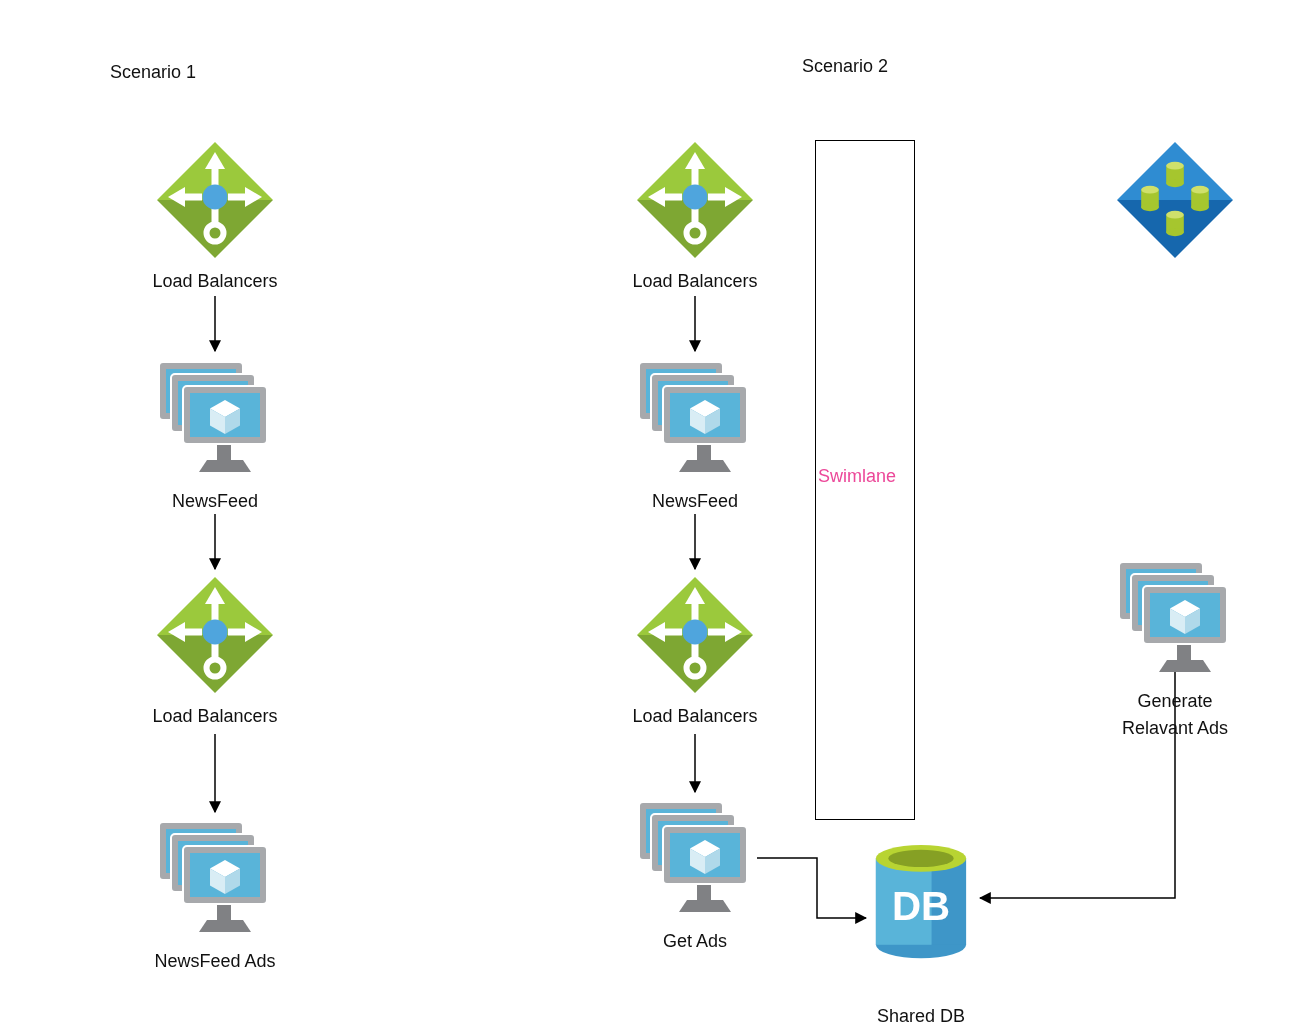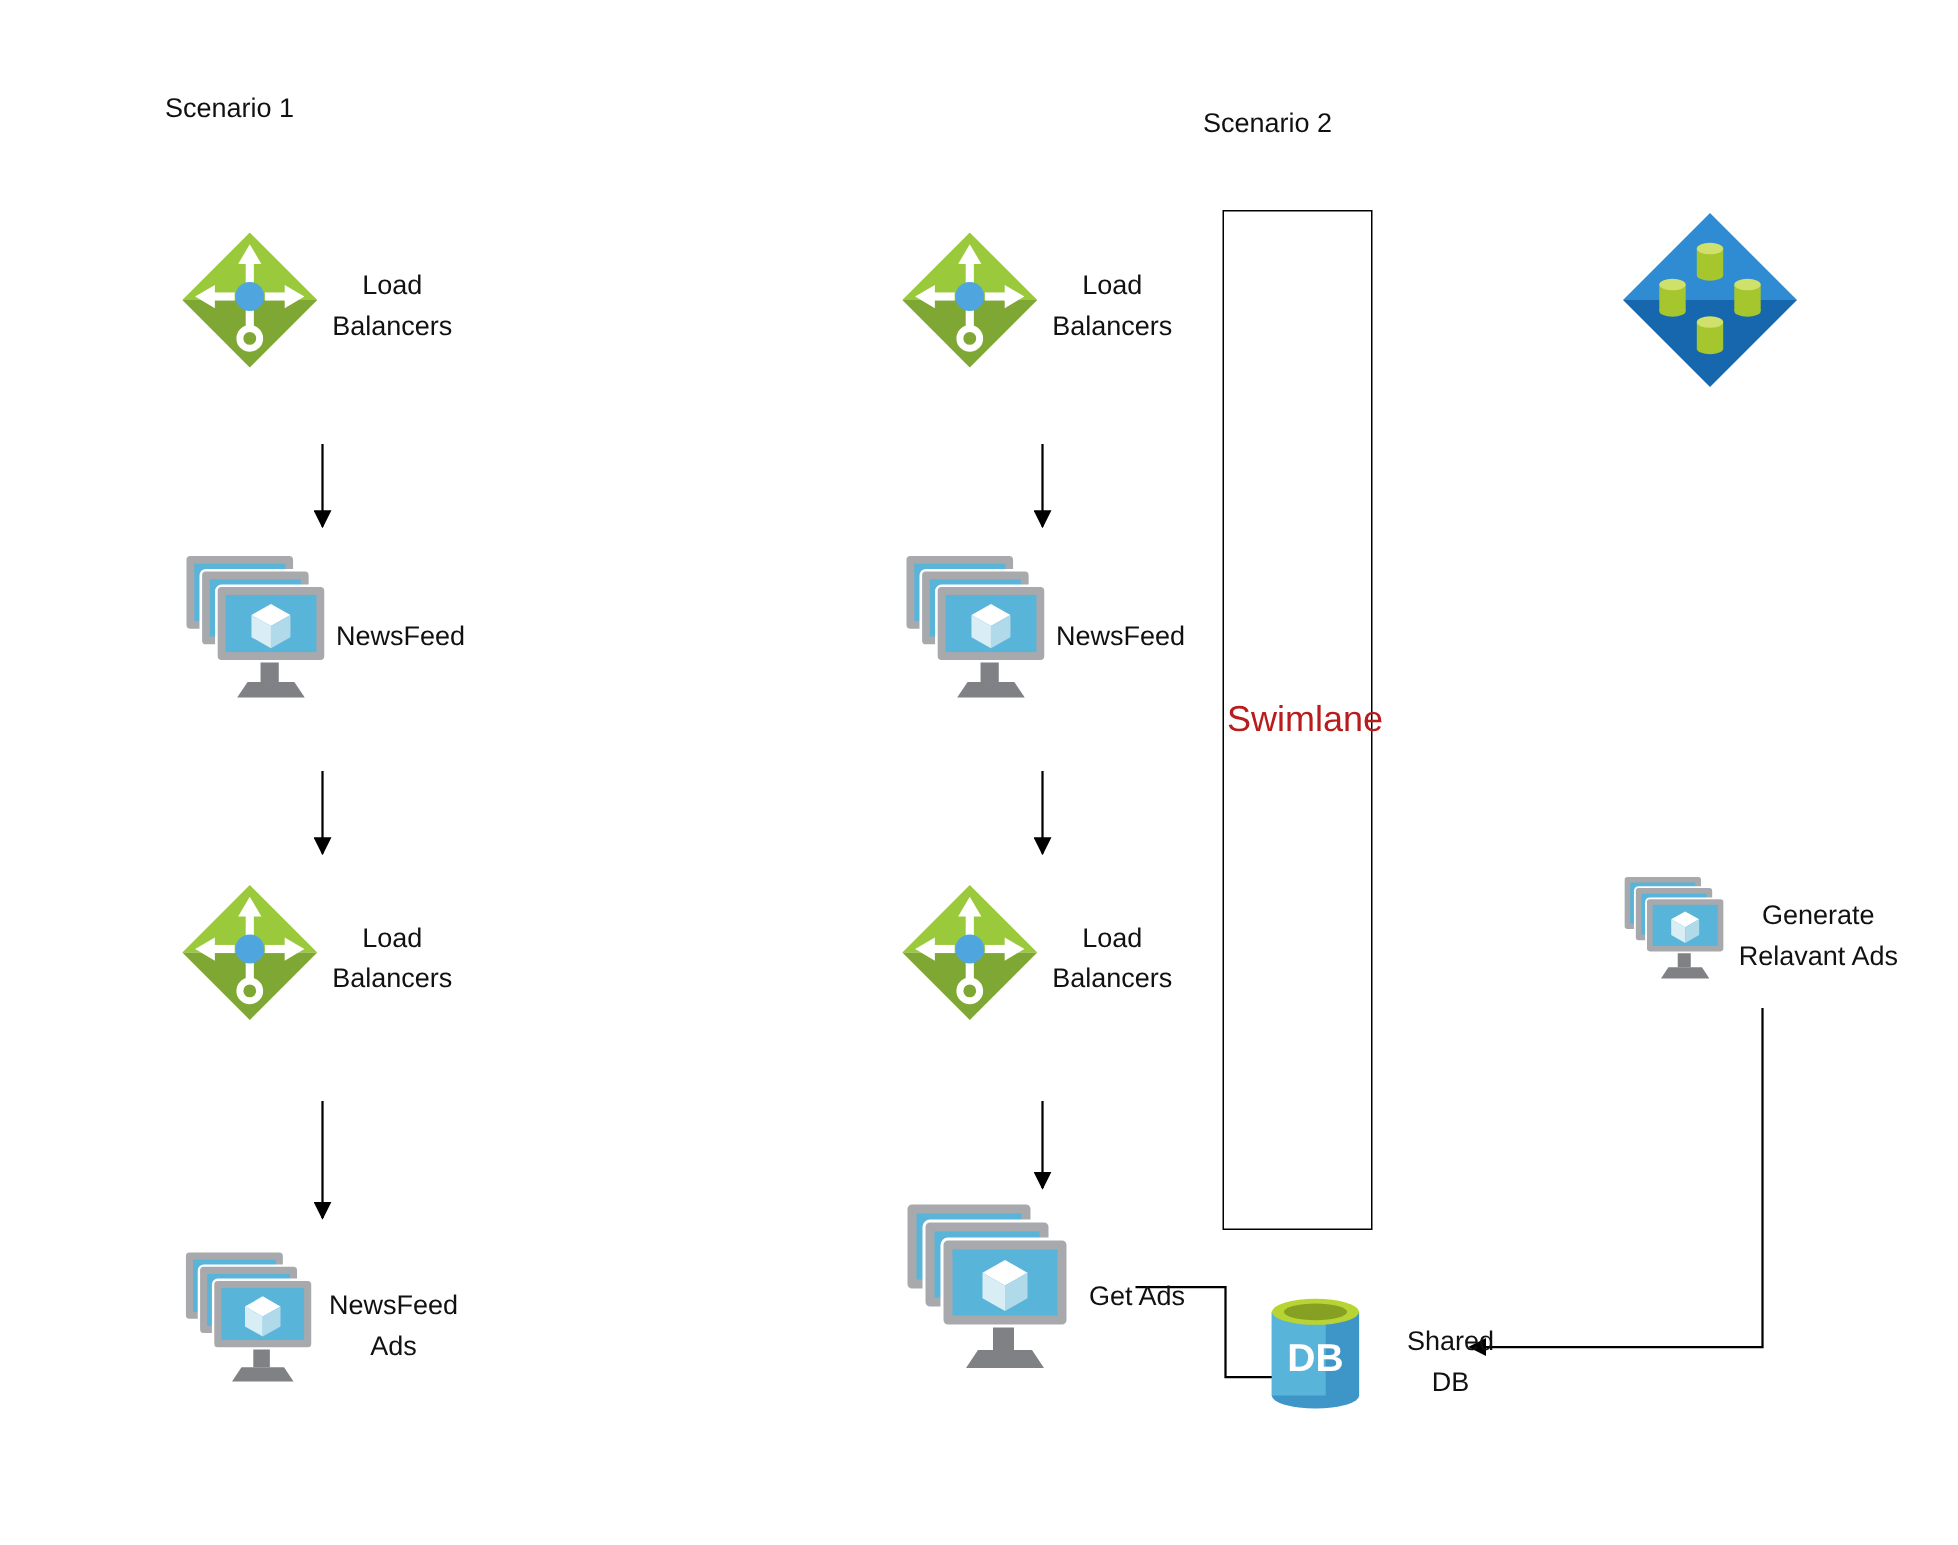--- a/index.html
+++ b/index.html
@@ -6,35 +6,35 @@
   body { font-family: "Liberation Sans", sans-serif; background:#ffffff; }
   #canvas {
     position:relative; width:1305px; height:1030px;
     background:#ffffff; overflow:hidden;
   }
   .scenario-title {
     position:absolute; font-size:18px; color:#111; white-space:nowrap;
   }
   .node {
     position:absolute; width:190px;
-    display:flex; flex-direction:row; align-items:center;justify-content:space-between;
+    display:flex; flex-direction:column; align-items:center;
   }
   .icon120 { width:120px; height:120px; display:block; }
   .node .label {
     margin-top:8px; font-size:18px; line-height:1.5; color:#111;
     text-align:center;
   }
   .label-narrow-160 { max-width:160px; }
   .label-narrow-130 { max-width:130px; }
   #swimlane {
     position:absolute; left:815px; top:140px; width:100px; height:680px;
     border:1px solid #000; background:transparent;
   }
   #swimlane .swimlane-label {
-    position:absolute; left:2px; top:325px; font-size:24px; color:#b91c1c;
+    position:absolute; left:2px; top:325px; font-size:18px; color:#ec4899;
     white-space:nowrap;
   }
   #connector-layer {
     position:absolute; left:0; top:0; width:1305px; height:1030px;
     pointer-events:none;
   }
   .db-node { width:150px;gap:30px; }
   .hidden-defs { position:absolute; width:0; height:0; overflow:hidden; }
 </style>
 </head>
@@ -112,21 +112,21 @@
       <path d="M215,734 L215,812" marker-end="url(#arrow)"></path>
       <path d="M695,296 L695,351" marker-end="url(#arrow)"></path>
       <path d="M695,514 L695,569" marker-end="url(#arrow)"></path>
       <path d="M695,734 L695,792" marker-end="url(#arrow)"></path>
       <path d="M757,858 L817,858 L817,918 L866,918" marker-end="url(#arrow)"></path>
       <path d="M1175,672 L1175,898 L980,898" marker-end="url(#arrow)"></path>
     </g>
   </svg>
 
   <div class="scenario-title" style="left:110px; top:62px;">Scenario 1</div>
-  <div class="scenario-title" style="left:802px; top:56px;margin-top:16px;">Scenario 2</div>
+  <div class="scenario-title" style="left:802px; top:56px;">Scenario 2</div>
 
   <div id="swimlane">
     <span class="swimlane-label">Swimlane</span>
   </div>
 
   <div class="node" style="left:120px; top:140px;">
     <svg class="icon120">
         <use href="#sym-lb"></use>
       </svg>
     <div class="label">Load Balancers</div>

